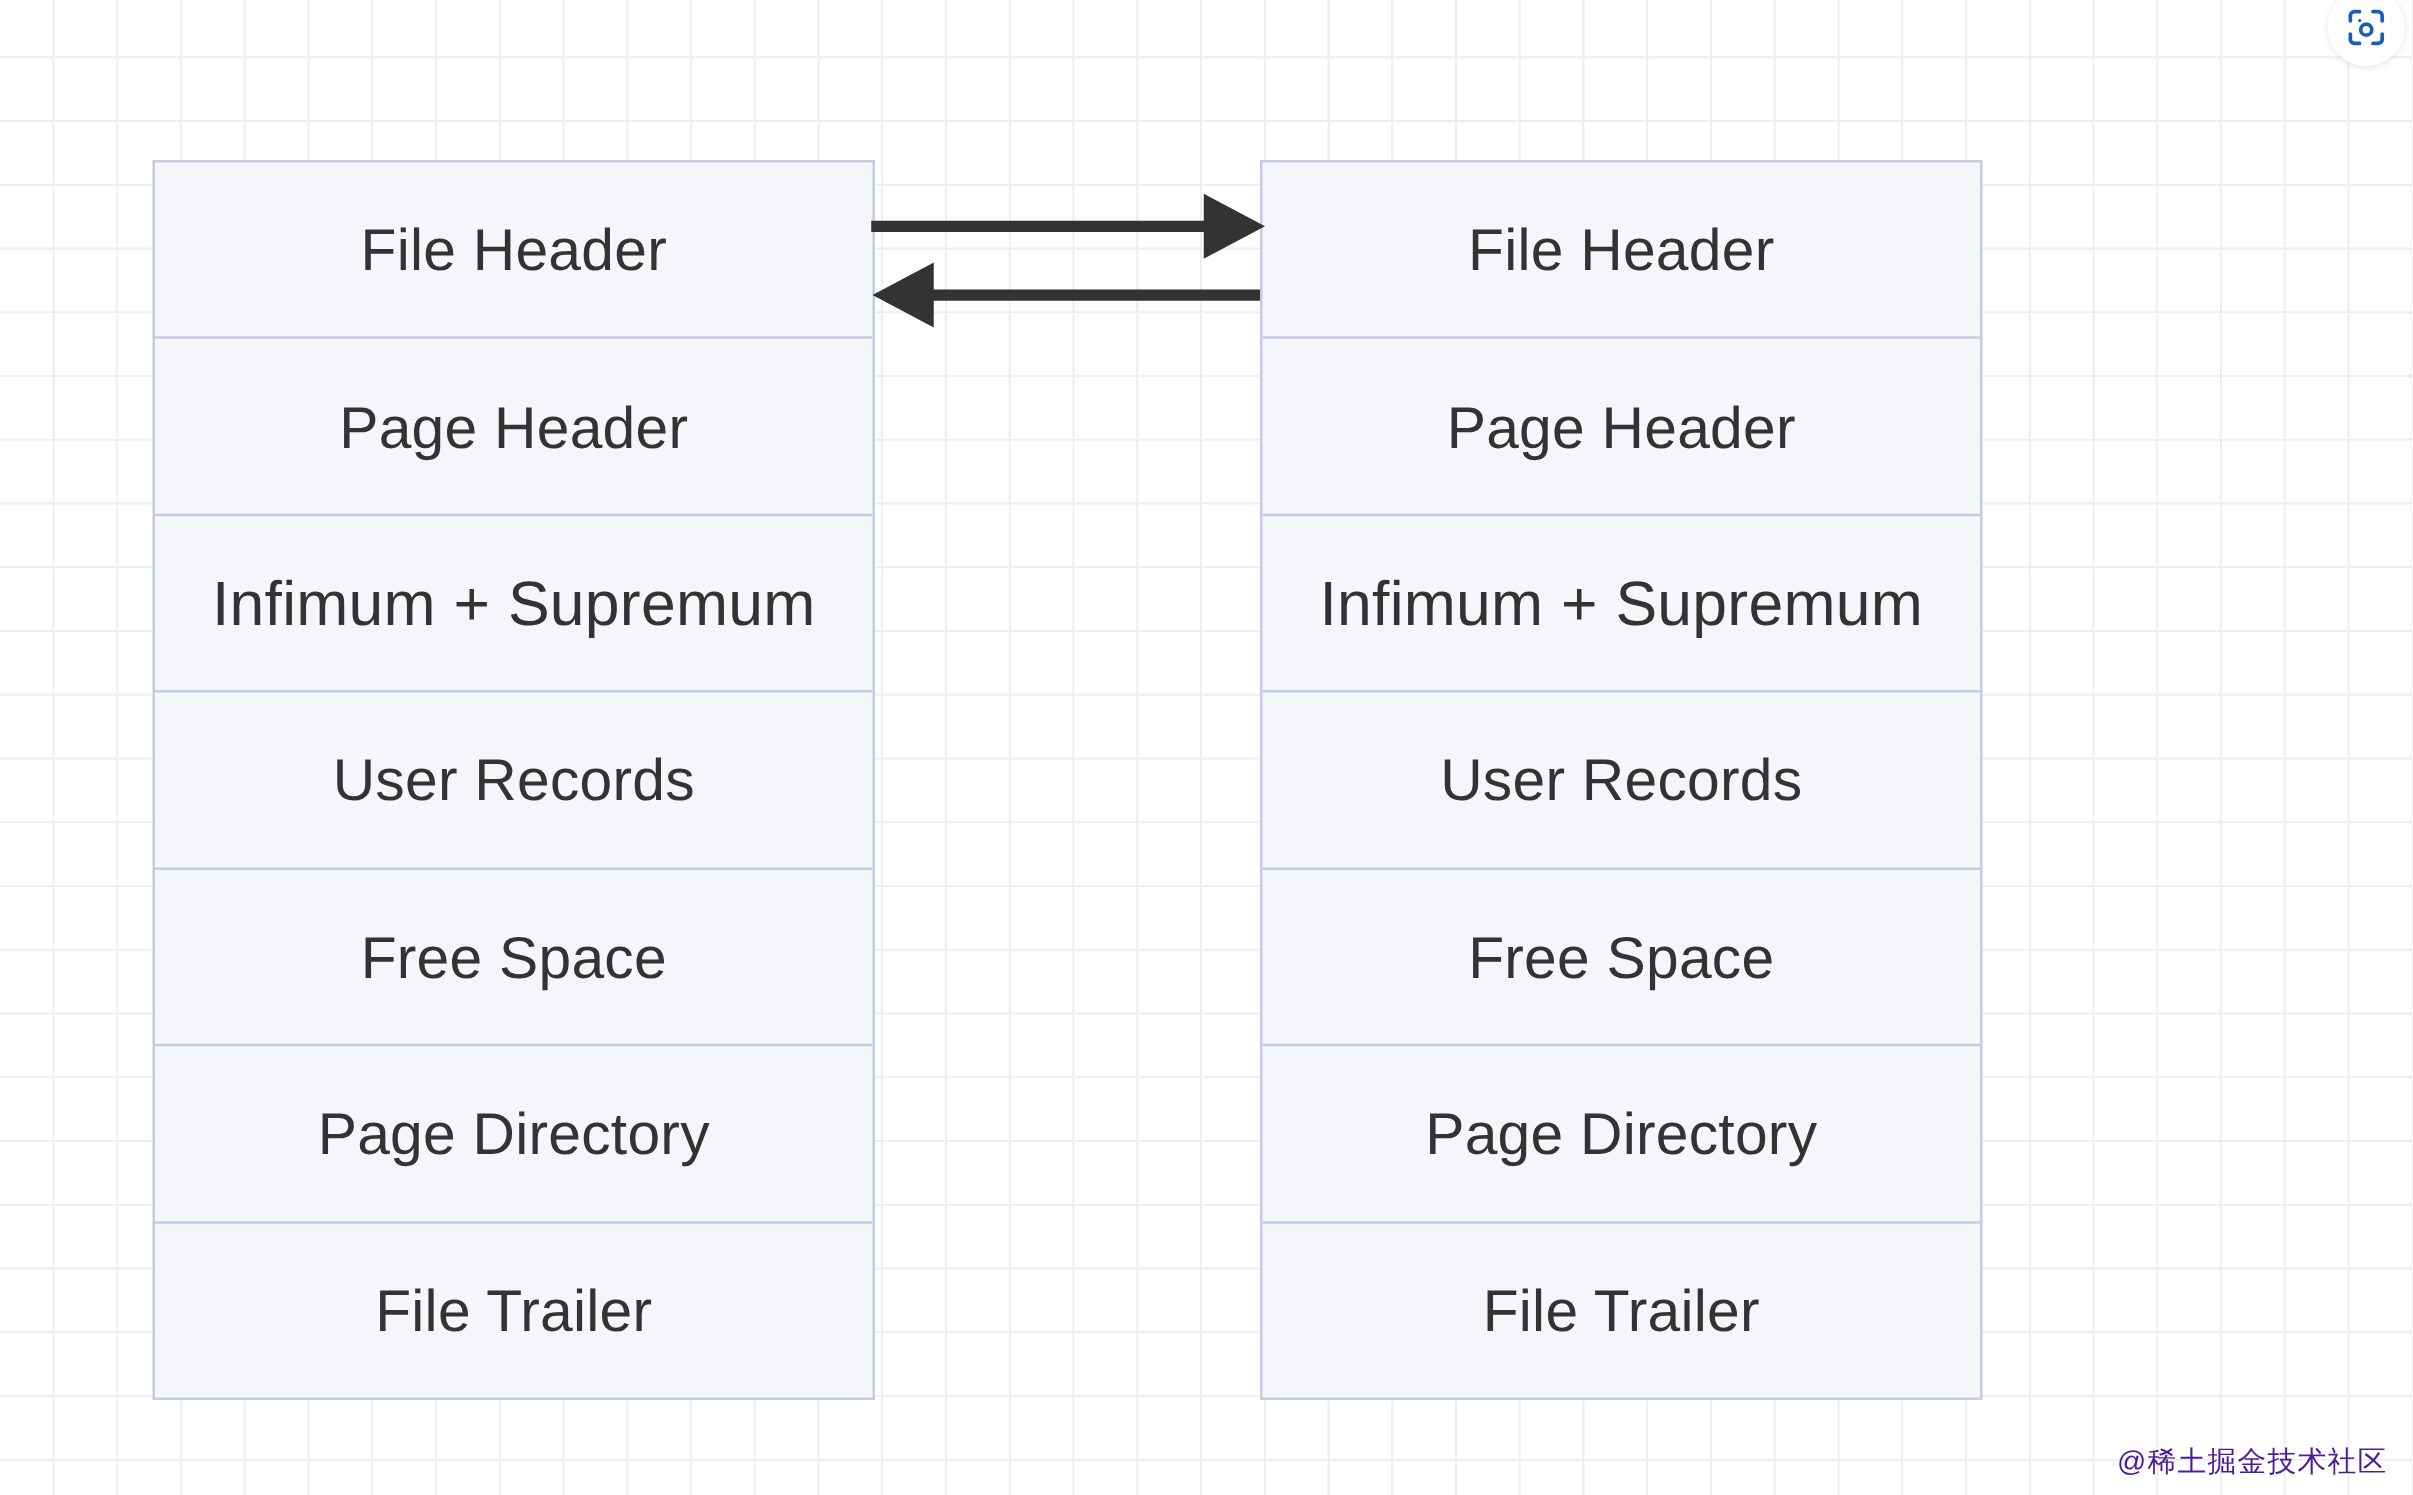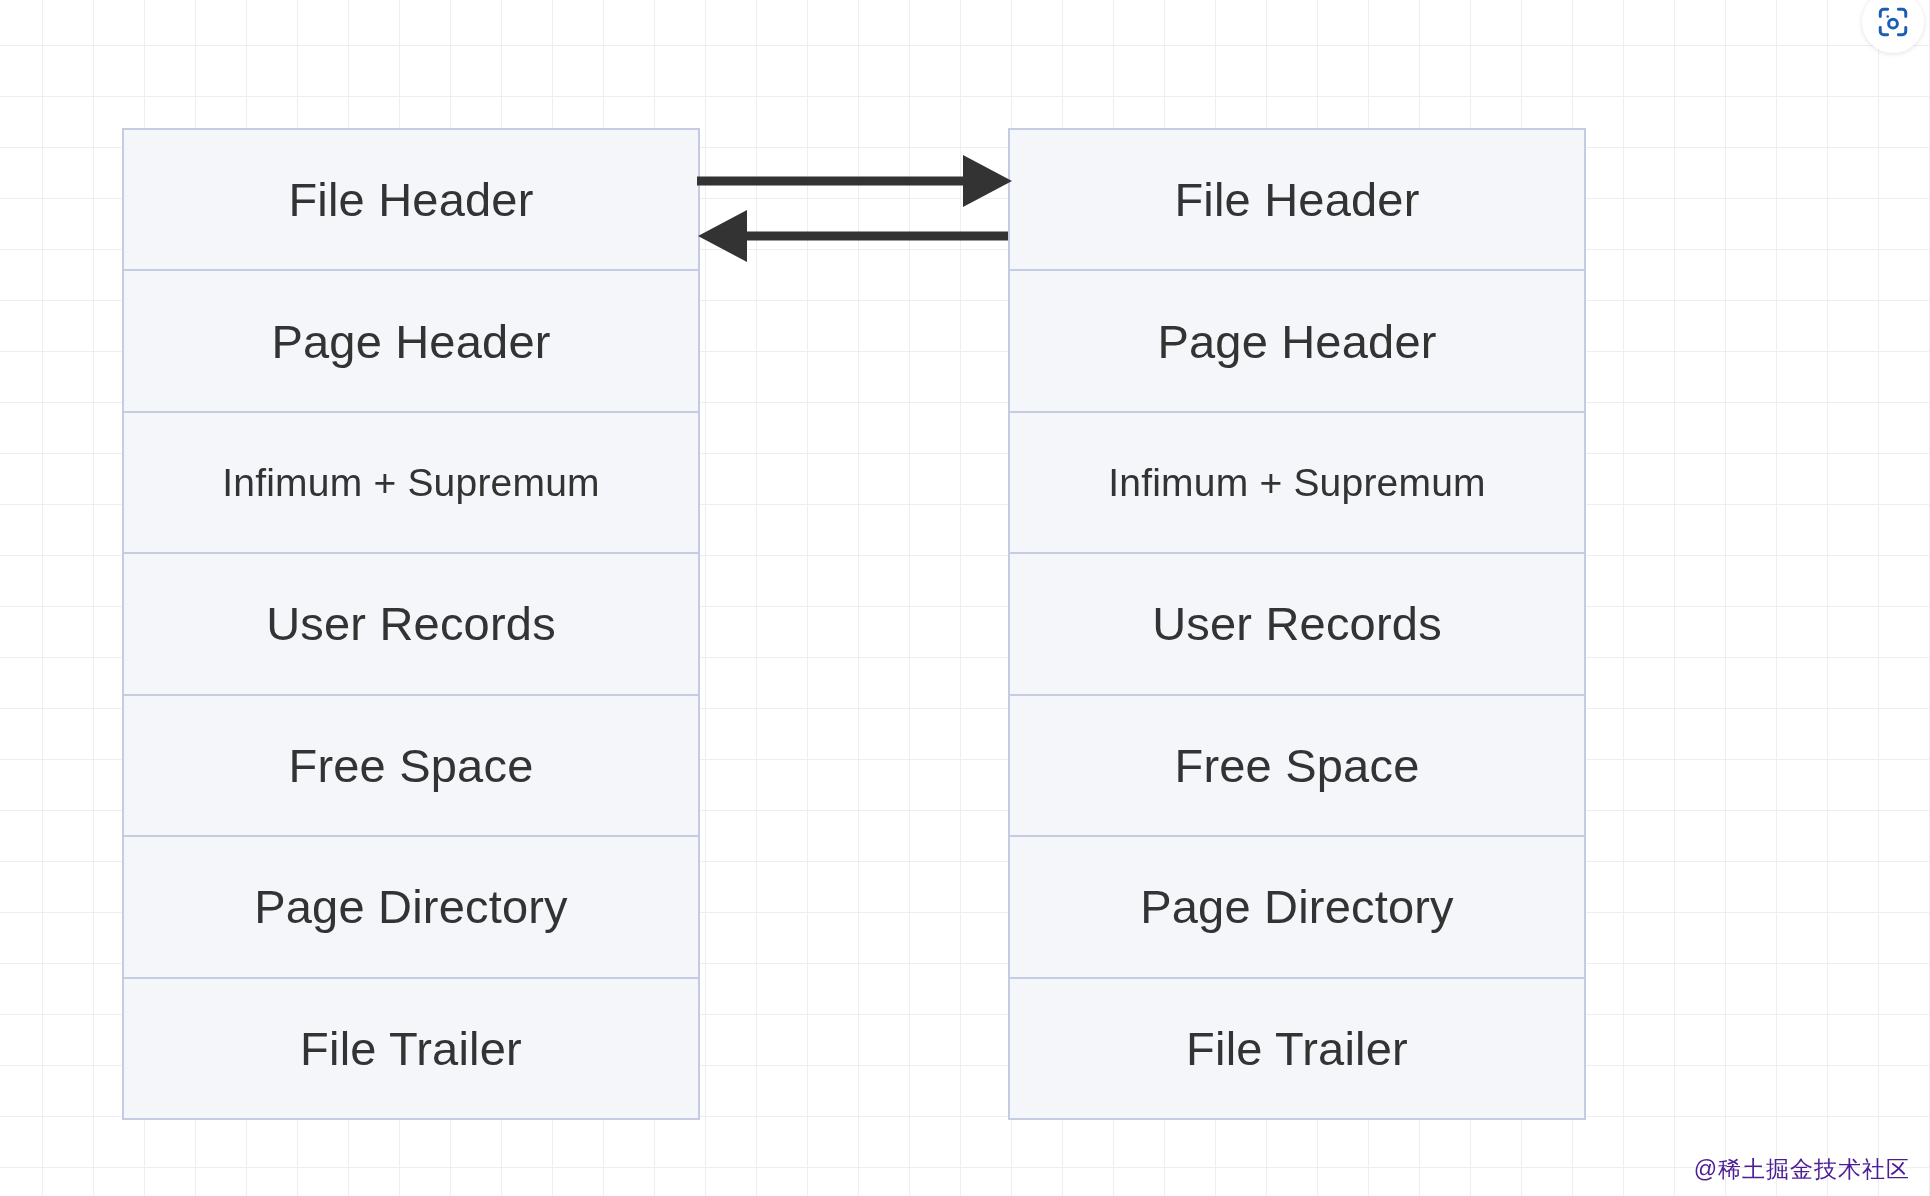--- a/index.html
+++ b/index.html
@@ -53,21 +53,21 @@
   .page-row:last-child { border-bottom: none; }
 
   .row-label {
     font-size: 47px;
     color: #333333;
     letter-spacing: 0.2px;
     white-space: nowrap;
     font-weight: 400;
     line-height: 1;
   }
-  .row-label.wide { font-size: 39px; }
+  .row-label.wide { font-size: 50px; }
 
   
   #arrows {
     position: absolute;
     left: 0; top: 0;
     width: 1930px; height: 1196px;
     pointer-events: none;
   }
 
   

